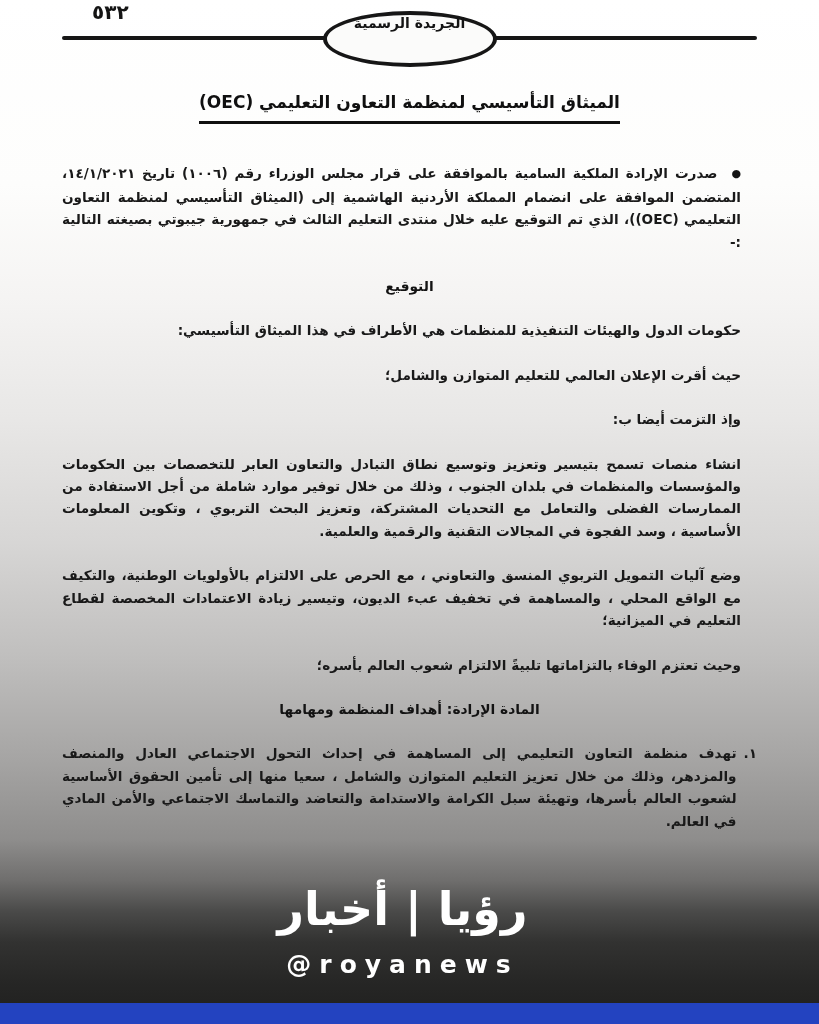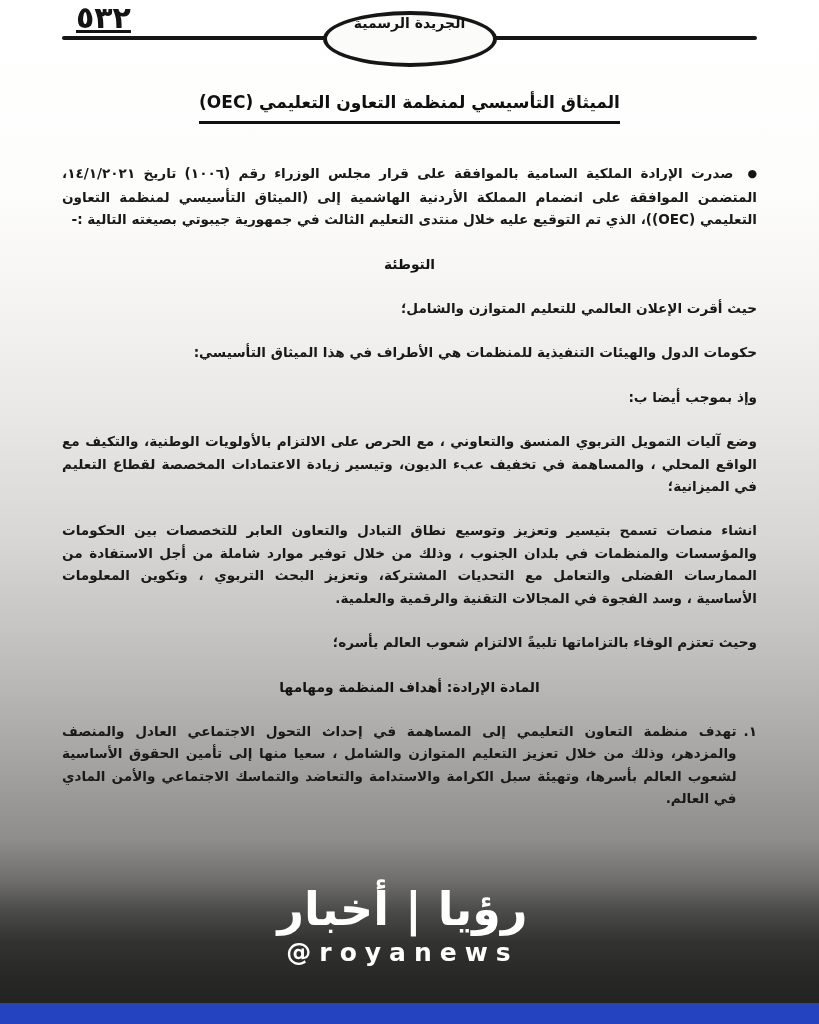--- a/index.html
+++ b/index.html
@@ -18,22 +18,22 @@
       #a6a5a4 74%,
       #8e8d8c 82%,
       #6f6e6d 86%,
       #4a4a49 89%,
       #323231 92%,
       #262625 96%,
       #1f1f1e 100%);
   }
   
   .page-number{
-    position:absolute;top:0px;left:76px;
-    font-size:30px;font-weight:700;color:#141414;text-decoration:underline;
+    position:absolute;top:0px;left:92px;
+    font-size:20px;font-weight:700;color:#141414;
   }
   .header-rule{
     position:absolute;top:36px;left:62px;width:695px;height:4px;
     background:#161616;border-radius:2px;
   }
   .gazette-oval{
     position:absolute;top:11px;left:50%;transform:translateX(-50%);
     width:166px;height:48px;
     border:4px solid #161616;border-radius:50%;
     background:#fbfbfa;
@@ -50,21 +50,21 @@
     overflow:hidden;
   }
   .doc-title{
     text-align:center;margin:0 0 38px 0;
   }
   .doc-title span{
     display:inline-block;
     font-size:17px;font-weight:800;color:#101010;
     border-bottom:3px solid #101010;padding-bottom:8px;
   }
-  .para{margin:0 0 22px 0;}
+  .para{margin:0 16px 22px 0;}
   .bullet{
     display:inline-block;margin-left:14px;font-size:11px;
     vertical-align:1px;color:#141414;
   }
   .section-heading{
     text-align:center;font-size:13.8px;font-weight:800;color:#131313;
     margin:0 0 22px 0;
   }
   .numbered{display:flex;gap:7px;margin:0;}
   .numbered .num{flex:0 0 auto;}
@@ -74,21 +74,21 @@
     position:absolute;top:884px;left:0;right:14px;
     text-align:center;color:#ffffff;pointer-events:none;
   }
   .watermark .logo{
     direction:rtl;
     font-size:46px;font-weight:800;line-height:50px;
     letter-spacing:1px;
   }
   .watermark .handle{
     font-size:25px;font-weight:700;letter-spacing:8px;
-    margin-top:4px;
+    margin-top:16px;
   }
   
   .bottom-bar{
     position:absolute;left:0;right:0;bottom:0;height:21px;
   }
 </style>
 </head>
 <body>
 
 <div class="page">
@@ -100,32 +100,32 @@
   </div>
 
   <div class="doc">
 
     <h1 class="doc-title">
       <span>الميثاق التأسيسي لمنظمة التعاون التعليمي (OEC)</span>
     </h1>
 
     <p class="para"><span class="bullet">●</span><span>صدرت الإرادة الملكية السامية بالموافقة على قرار مجلس الوزراء رقم (١٠٠٦) تاريخ ١٤/١/٢٠٢١، المتضمن الموافقة على انضمام المملكة الأردنية الهاشمية إلى (الميثاق التأسيسي لمنظمة التعاون التعليمي (OEC))، الذي تم التوقيع عليه خلال منتدى التعليم الثالث في جمهورية جيبوتي بصيغته التالية :-</span></p>
 
-    <h2 class="section-heading">التوطئة</h2>
+    <h2 class="section-heading">التوقيع</h2>
+
+    <p class="para">حكومات الدول والهيئات التنفيذية للمنظمات هي الأطراف في هذا الميثاق التأسيسي:</p>
 
     <p class="para">حيث أقرت الإعلان العالمي للتعليم المتوازن والشامل؛</p>
 
-    <p class="para">حكومات الدول والهيئات التنفيذية للمنظمات هي الأطراف في هذا الميثاق التأسيسي:</p>
-
-    <p class="para">وإذ بموجب أيضا ب:</p>
+    <p class="para">وإذ التزمت أيضا ب:</p>
 
 
+    <p class="para">انشاء منصات تسمح بتيسير وتعزيز وتوسيع نطاق التبادل والتعاون العابر للتخصصات بين الحكومات والمؤسسات والمنظمات في بلدان الجنوب ، وذلك من خلال توفير موارد شاملة من أجل الاستفادة من الممارسات الفضلى والتعامل مع التحديات المشتركة، وتعزيز البحث التربوي ، وتكوين المعلومات الأساسية ، وسد الفجوة في المجالات التقنية والرقمية والعلمية.</p>
+
     <p class="para">وضع آليات التمويل التربوي المنسق والتعاوني ، مع الحرص على الالتزام بالأولويات الوطنية، والتكيف مع الواقع المحلي ، والمساهمة في تخفيف عبء الديون، وتيسير زيادة الاعتمادات المخصصة لقطاع التعليم في الميزانية؛</p>
-
-    <p class="para">انشاء منصات تسمح بتيسير وتعزيز وتوسيع نطاق التبادل والتعاون العابر للتخصصات بين الحكومات والمؤسسات والمنظمات في بلدان الجنوب ، وذلك من خلال توفير موارد شاملة من أجل الاستفادة من الممارسات الفضلى والتعامل مع التحديات المشتركة، وتعزيز البحث التربوي ، وتكوين المعلومات الأساسية ، وسد الفجوة في المجالات التقنية والرقمية والعلمية.</p>
 
     <p class="para">وحيث تعتزم الوفاء بالتزاماتها تلبيةً الالتزام شعوب العالم بأسره؛</p>
 
 
     <h2 class="section-heading">المادة الإرادة: أهداف المنظمة ومهامها</h2>
 
     <div class="numbered">
       <span class="num">١.</span>
       <span class="txt">تهدف منظمة التعاون التعليمي إلى المساهمة في إحداث التحول الاجتماعي العادل والمنصف والمزدهر، وذلك من خلال تعزيز التعليم المتوازن والشامل ، سعيا منها إلى تأمين الحقوق الأساسية لشعوب العالم بأسرها، وتهيئة سبل الكرامة والاستدامة والتعاضد والتماسك الاجتماعي والأمن المادي في العالم.</span>
     </div>

